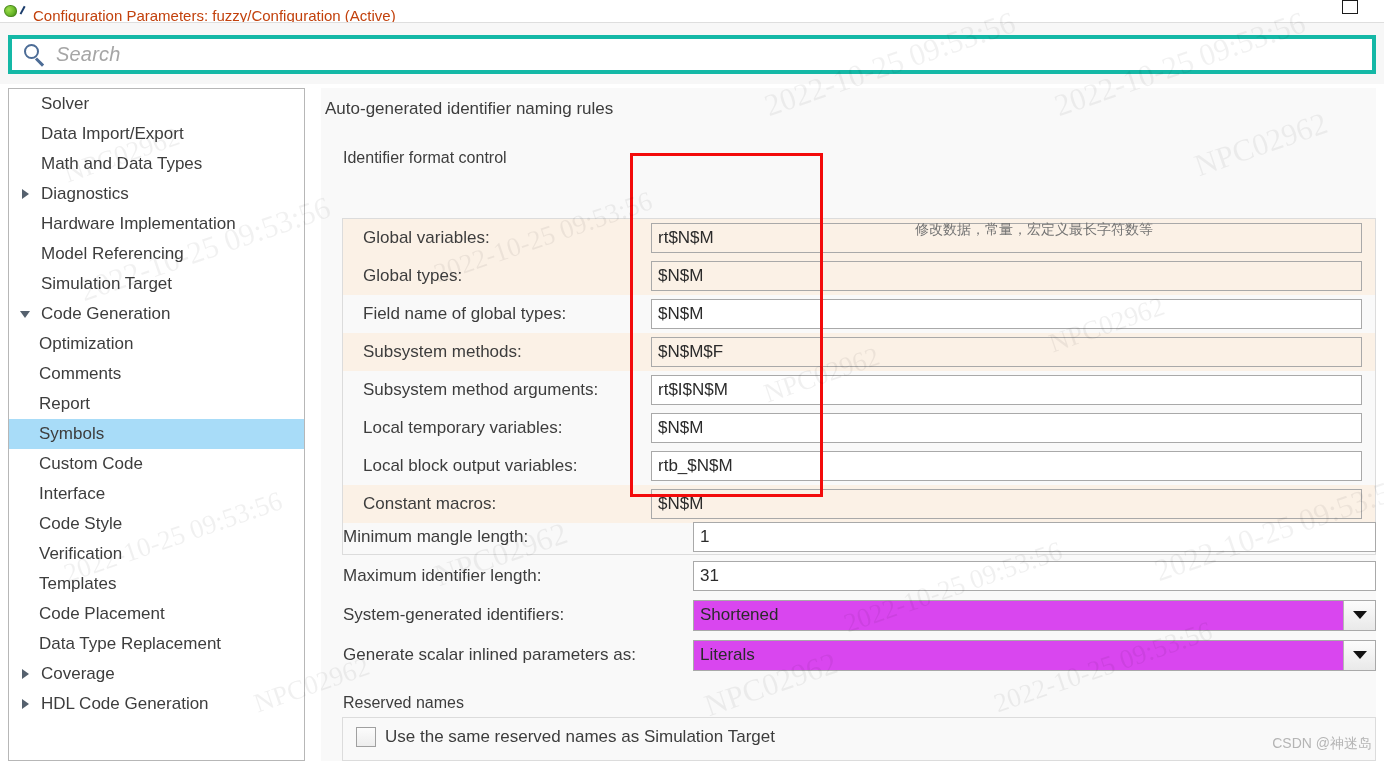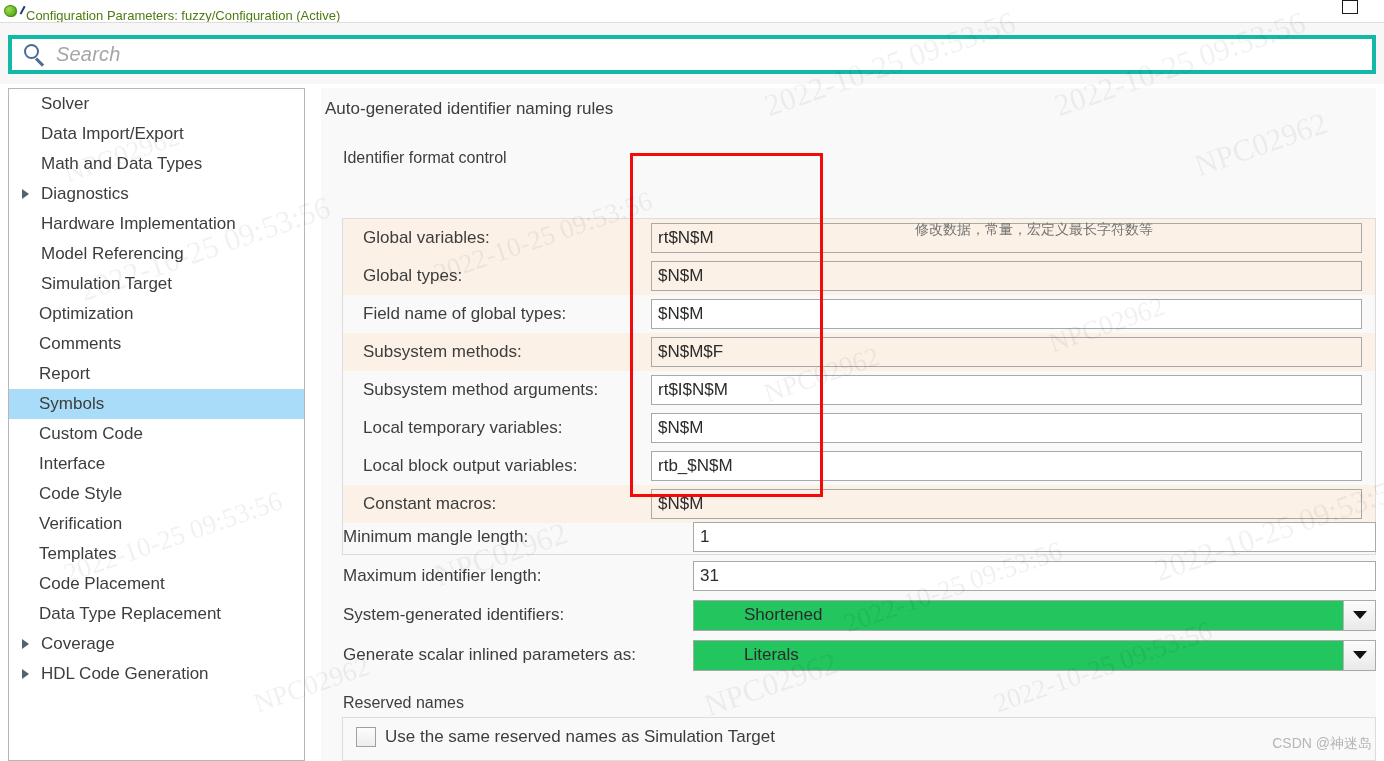--- a/index.html
+++ b/index.html
@@ -31,22 +31,22 @@
     position: absolute; left: 1px; top: 1px;
     width: 13px; height: 12px; border-radius: 50% 50% 45% 55%;
     background: radial-gradient(circle at 35% 35%, #9ede4e 0%, #6cba2a 55%, #3f8415 100%);
     border: 1px solid #4b8a1e;
   }
   .title-icon .stem {
     position: absolute; left: 12px; top: 0px; width: 9px; height: 9px;
     border-right: 2px solid #1b3c6b; transform: rotate(28deg);
   }
   .title-text {
-    font-size: 13px; color: #4d7c0f; white-space: nowrap;
-    margin-left: 5px; margin-bottom: -1px; line-height: 15px;
+    font-size: 15px; color: #c2410c; white-space: nowrap;
+    margin-left: 12px; margin-bottom: -1px; line-height: 15px;
   }
   .win-restore {
     position: absolute; right: 26px; top: 0px;
     width: 16px; height: 14px;
     border: 1.6px solid #1b1b1b;
     background: transparent;
   }
 
   
   .searchbar-wrap {
@@ -166,24 +166,23 @@
   }
   .srow .sinput {
     position: absolute; left: 351px; width: 683px; height: 30px;
     border: 1px solid #a9a9a9; background: #ffffff;
     display: flex; align-items: center;
     font-size: 17px; color: #2b2b2b; padding-left: 6px;
     cursor: text;
   }
   .srow .scombo {
     position: absolute; left: 351px; width: 683px; height: 31px;
-    border: 1px solid #a9a9a9; background: #22c55e;
+    border: 1px solid #a9a9a9; background: #d946ef;
     display: flex; align-items: center; justify-content: space-between;
     cursor: default;
-    padding-left: 44px;
   }
   .scombo .cval {
     font-size: 17px; color: #2b2b2b; padding-left: 6px;
   }
   .scombo .cbtn {
     width: 32px; height: 29px; flex: none;
     background: linear-gradient(#fcfcfc, #e9e9e9);
     border-left: 1px solid #b5b5b5;
     display: flex; align-items: center; justify-content: center;
   }
@@ -295,20 +294,24 @@
           <span class="arrow none"></span>
           <span class="tlabel">Hardware Implementation</span>
         </div>
         <div class="tree-item depth0">
           <span class="arrow none"></span>
           <span class="tlabel">Model Referencing</span>
         </div>
         <div class="tree-item depth0">
           <span class="arrow none"></span>
           <span class="tlabel">Simulation Target</span>
+        </div>
+        <div class="tree-item depth0">
+          <span class="arrow open"></span>
+          <span class="tlabel">Code Generation</span>
         </div>
         <div class="tree-item depth1">
           <span class="tlabel">Optimization</span>
         </div>
         <div class="tree-item depth1">
           <span class="tlabel">Comments</span>
         </div>
         <div class="tree-item depth1">
           <span class="tlabel">Report</span>
         </div>

